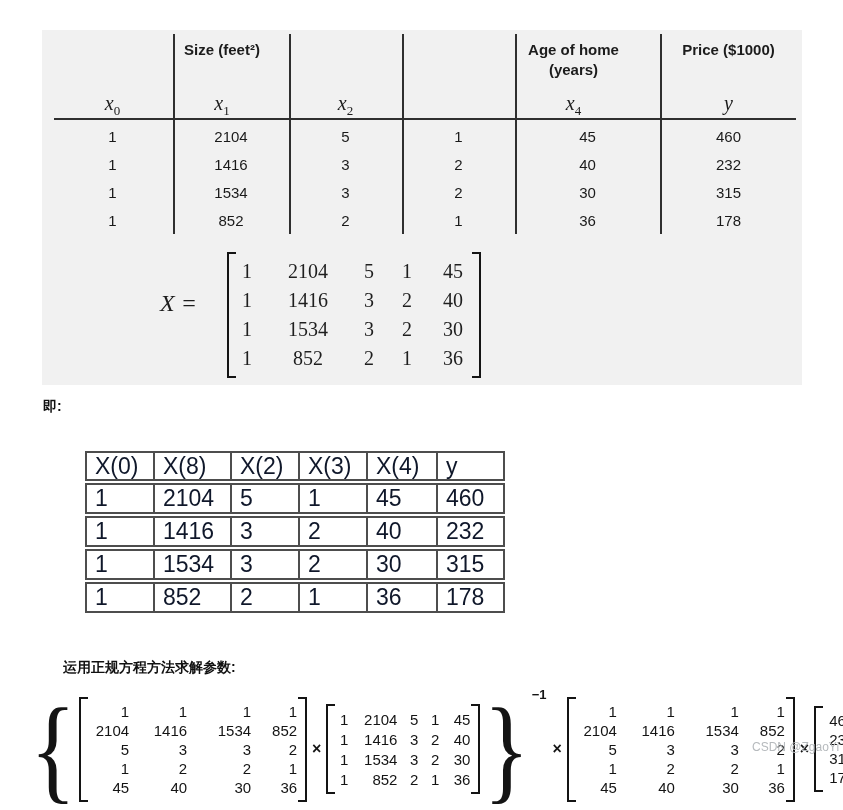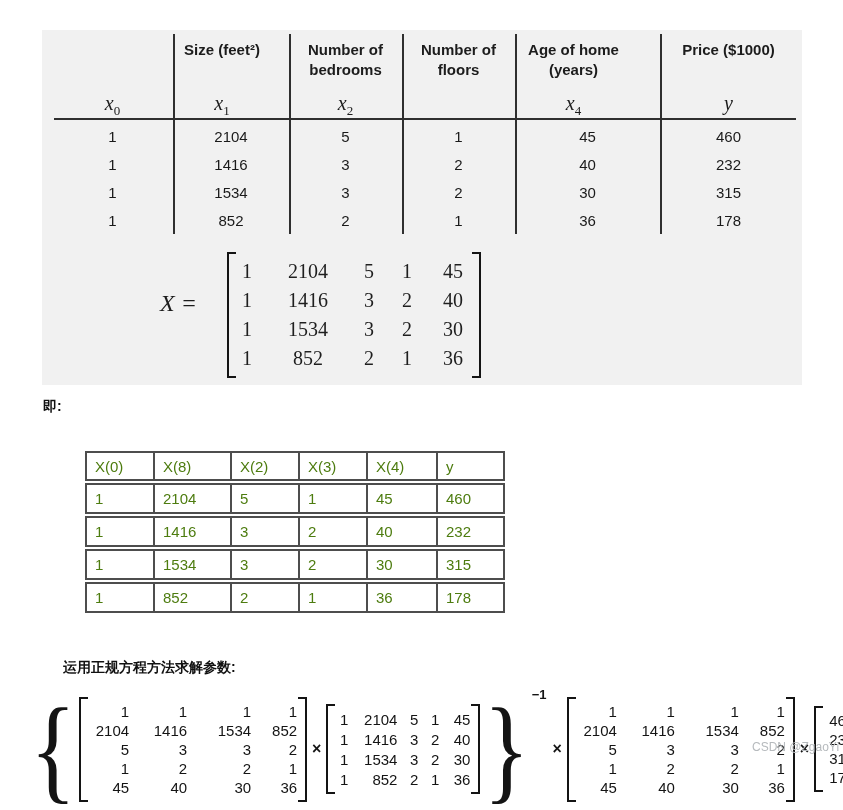--- a/index.html
+++ b/index.html
@@ -28,21 +28,21 @@
   .mtx::before { content:""; position:absolute; top:0; bottom:0; left:0; width:7px; border:2px solid #141414; border-right:none; }
   .mtx::after  { content:""; position:absolute; top:0; bottom:0; right:0; width:7px; border:2px solid #141414; border-left:none; }
   .mx { position:absolute; left:185px; top:222px; }
   .mx-grid { display:grid; grid-template-columns:20px 66px 20px 20px 36px; column-gap:18px; grid-auto-rows:29px; }
   .mx-grid .cell { display:flex; align-items:center; justify-content:center; font-family:"Liberation Serif", serif; font-size:20px; color:#1f1f1f; }
 
   
   .stable { position:absolute; left:85px; top:451px; display:flex; flex-direction:column; gap:2px; }
   .st-grid { display:grid; grid-template-columns:70px 77px 68px 68px 70px 67px; grid-auto-rows:30px; row-gap:2px; }
   .st-grid.rows { grid-auto-rows:31px; }
-  .st-grid .cell { border:2px solid #4d4d4d; border-left:none; background:#ffffff; display:flex; align-items:center; padding-left:8px; font-size:15px; color:#4d7c0f; }
+  .st-grid .cell { border:2px solid #4d4d4d; border-left:none; background:#ffffff; display:flex; align-items:center; padding-left:8px; font-size:23px; color:#0f172a; }
   .st-grid .cell:nth-child(6n+1) { border-left:2px solid #4d4d4d; }
 
   
   .equation { position:absolute; left:30px; top:688px; width:790px; height:122px; display:flex; align-items:center; gap:3px; }
   .brace { display:inline-block; font-family:"Liberation Serif", serif; font-size:96px; line-height:1; transform:scaleY(1.22); color:#141414; font-weight:400; }
   .inv { position:relative; display:inline-flex; align-items:center; height:120px; margin-right:18px; }
   .sup { position:absolute; top:-2px; right:-17px; font-size:13px; font-weight:700; color:#141414; }
   .times { font-size:16px; font-weight:700; color:#141414; padding:0 2px; }
   .eq-grid .cell, .eqx-grid .cell, .eqy-grid .cell { display:flex; align-items:center; justify-content:flex-end; font-size:15px; color:#141414; }
   .eqt-grid { display:grid; grid-template-columns:40px 50px 56px 38px; column-gap:8px; grid-auto-rows:19px; }
@@ -64,25 +64,23 @@
   <div class="figure">
     <div class="ds-col" style="left:10px; width:121px;">
       <div class="ds-title"></div>
       <div class="ds-sym"><span>x</span><sub>0</sub></div>
     </div>
     <div class="ds-col" style="left:131px; width:98px;">
       <div class="ds-title">Size (feet²)</div>
       <div class="ds-sym"><span>x</span><sub>1</sub></div>
     </div>
     <div class="ds-col" style="left:247px; width:113px;">
-      <div class="ds-title">Number of bedrooms</div>
       <div class="ds-sym"><span>x</span><sub>2</sub></div>
     </div>
     <div class="ds-col" style="left:360px; width:113px;">
-      <div class="ds-title">Number of floors</div>
     </div>
     <div class="ds-col" style="left:473px; width:117px;">
       <div class="ds-title">Age of home (years)</div>
       <div class="ds-sym"><span>x</span><sub>4</sub></div>
     </div>
     <div class="ds-col" style="left:618px; width:137px;">
       <div class="ds-title">Price ($1000)</div>
       <div class="ds-sym"><span>y</span><sub></sub></div>
     </div>
 

